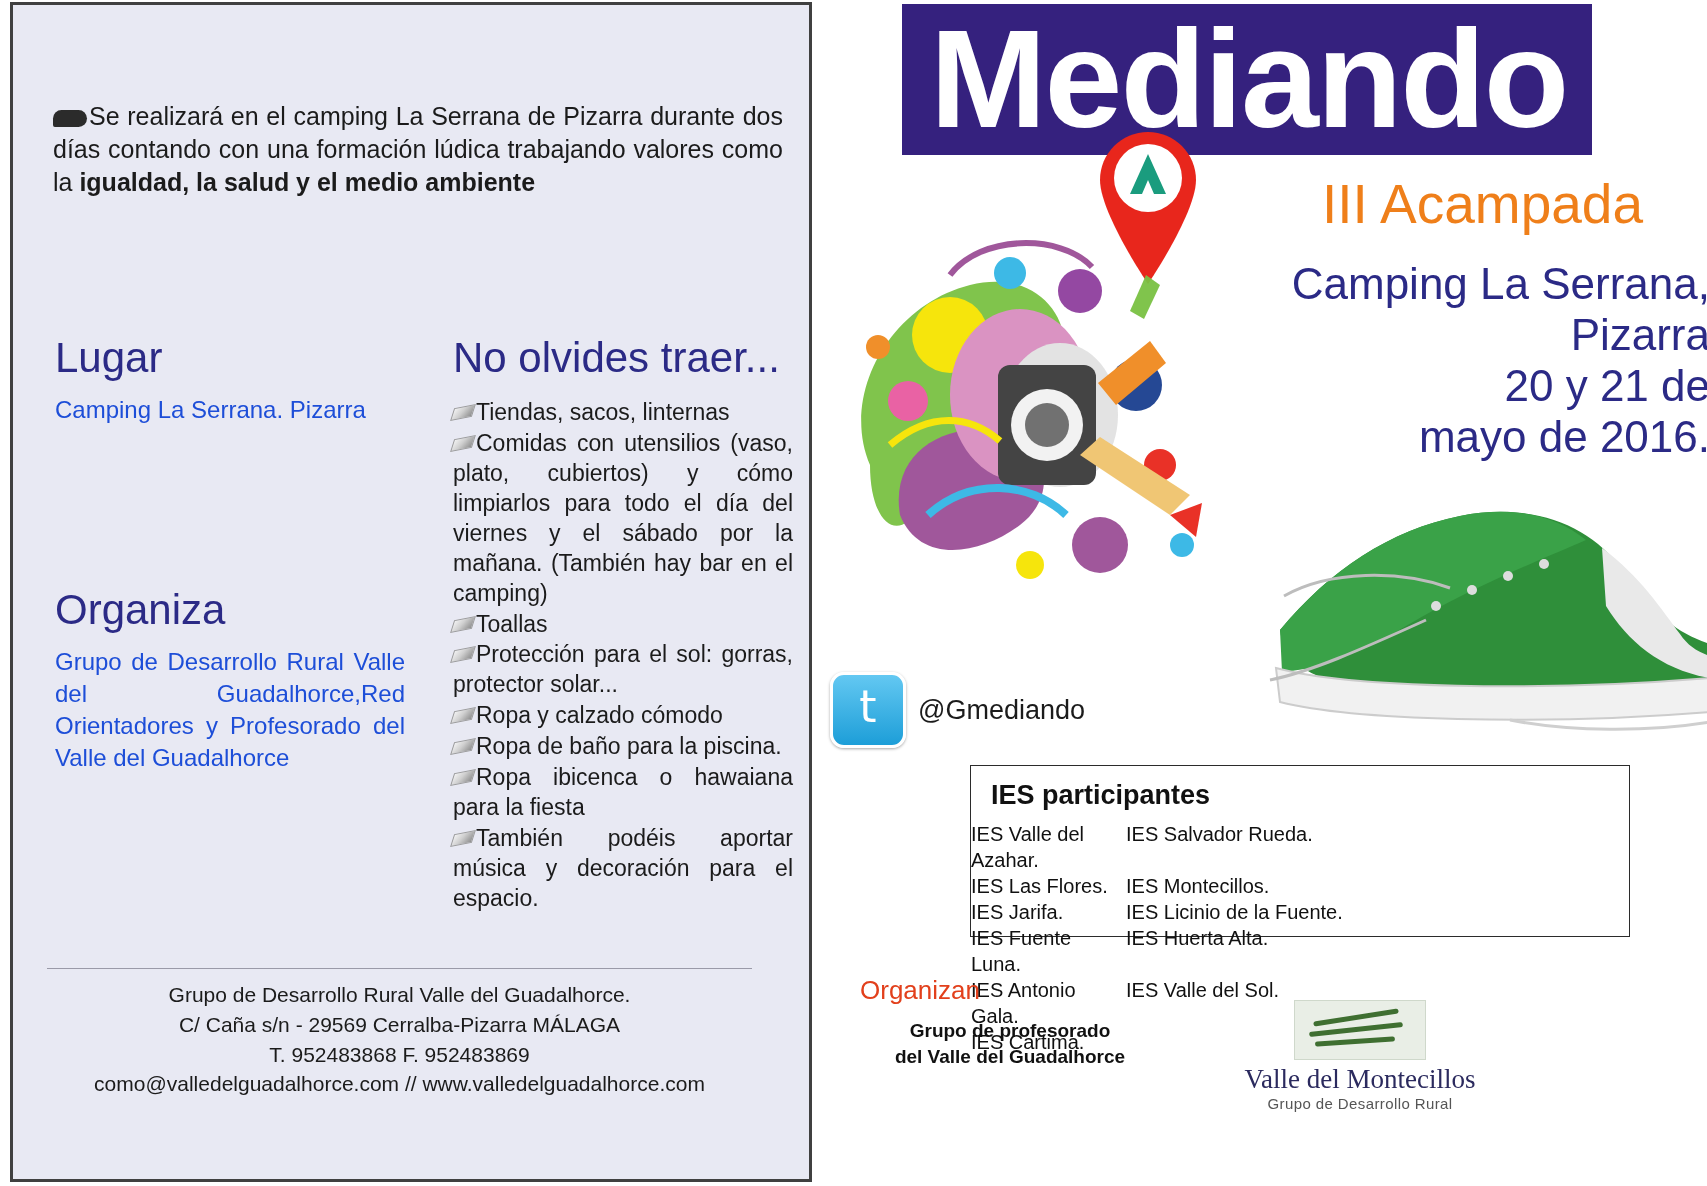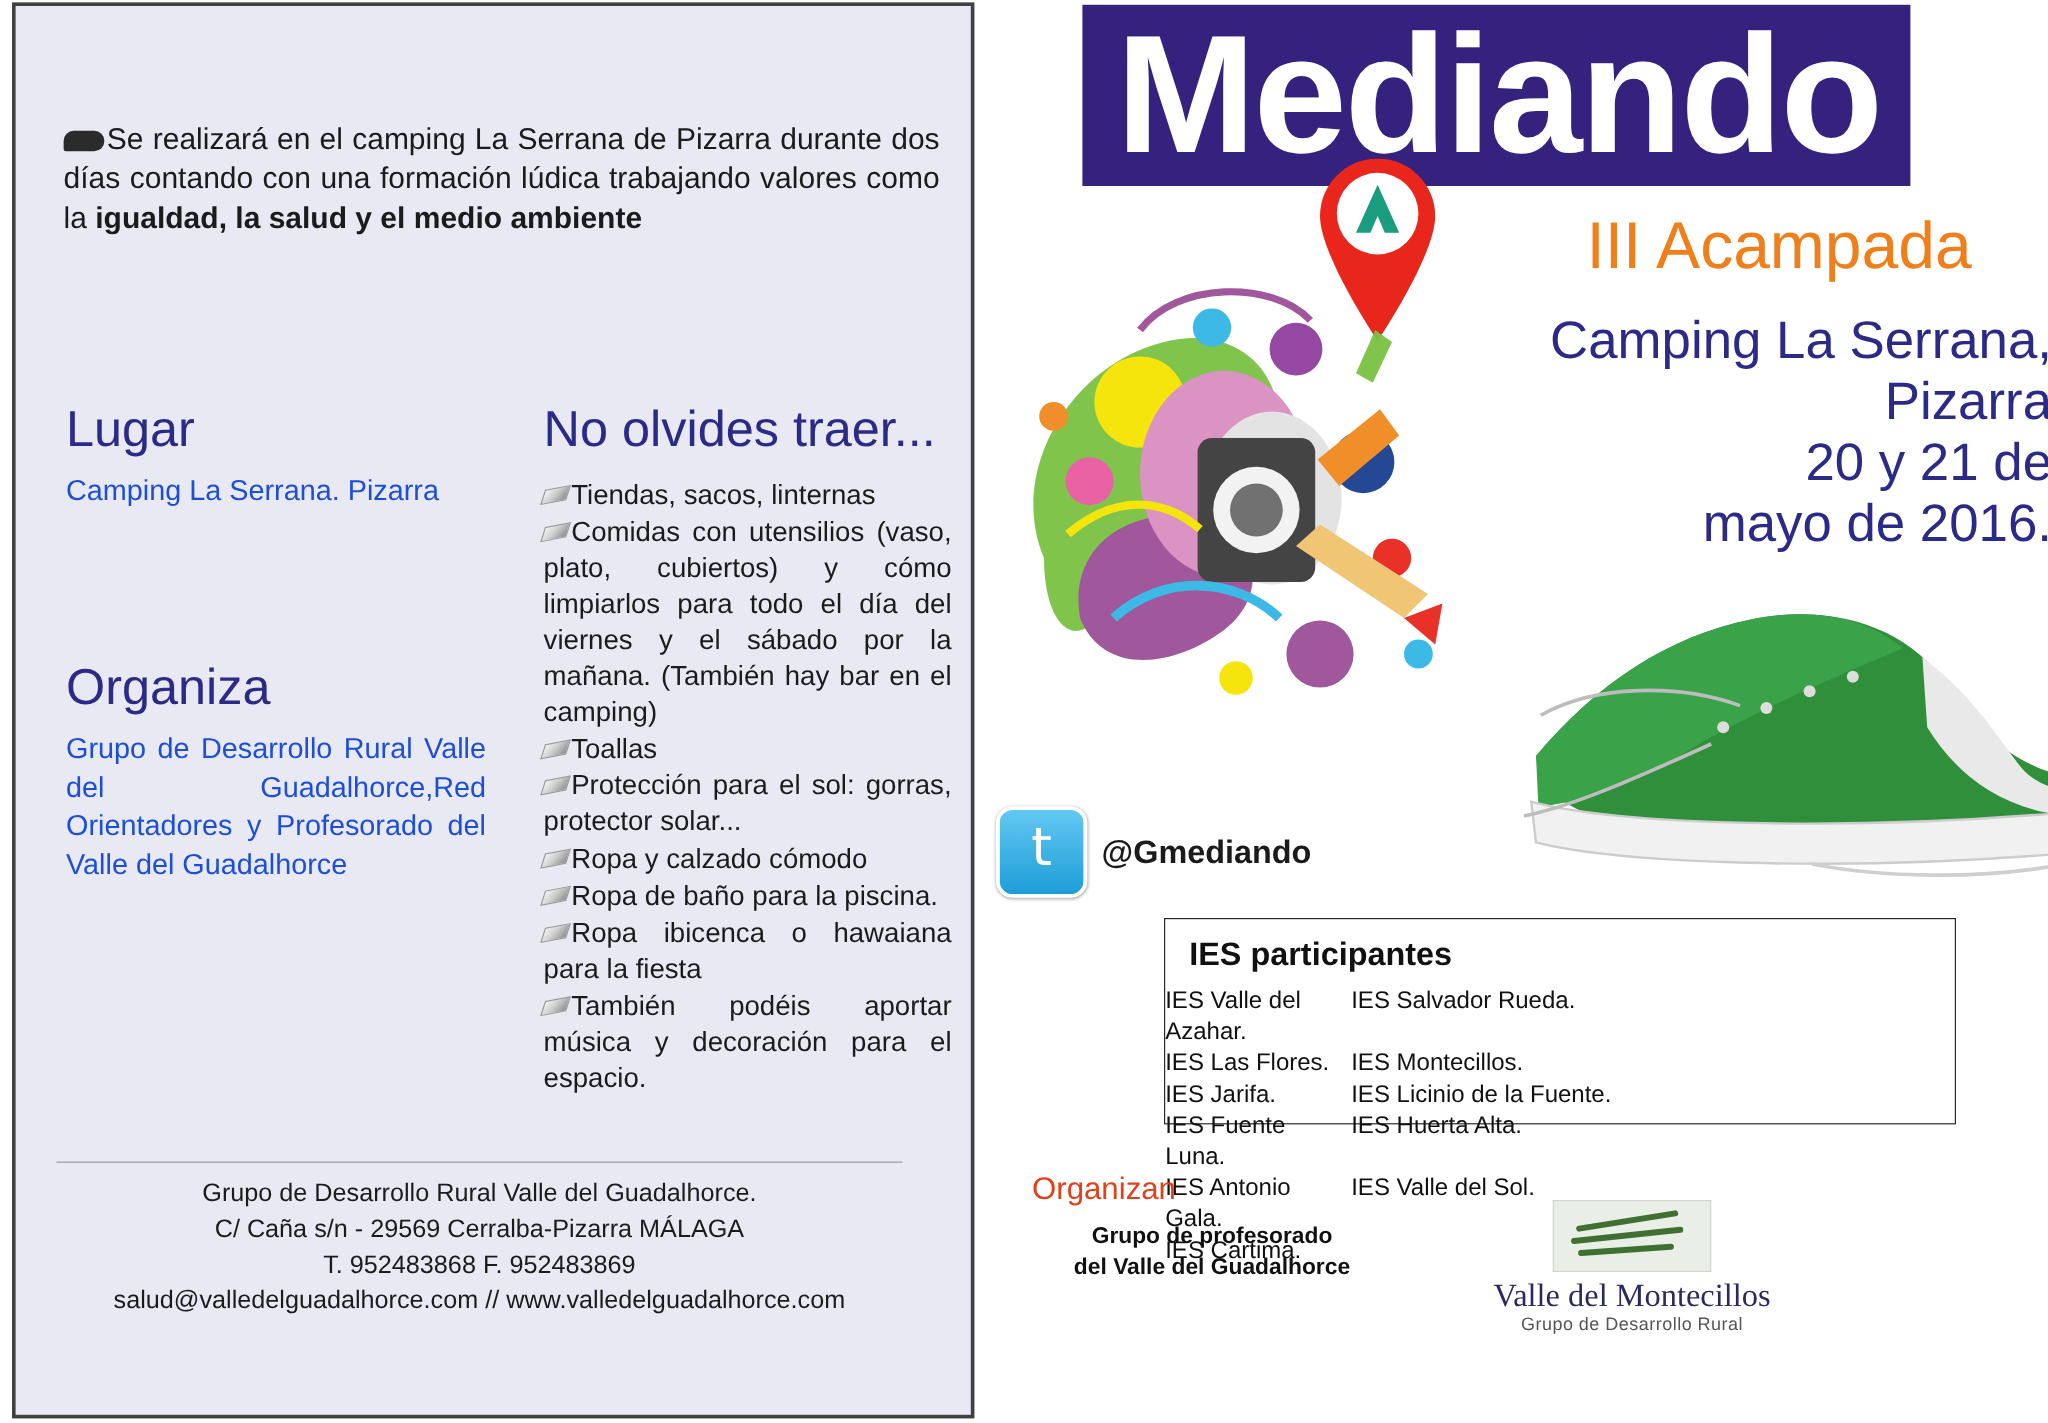--- a/index.html
+++ b/index.html
@@ -35,21 +35,21 @@
   .h2{
     font-size:42px;color:#2b2a86;font-weight:normal;line-height:1.08;
   }
   .col-left{position:absolute;left:42px;top:330px;width:330px;}
   .col-right{position:absolute;left:440px;top:330px;width:340px;}
 
   .body-txt{
     font-size:24px;color:#1d4ed8;line-height:1.33;margin-top:14px;
     text-align:justify;
   }
-  .organiza-wrap{position:absolute;left:42px;top:545px;width:350px;}
+  .organiza-wrap{position:absolute;left:42px;top:582px;width:350px;}
   .organiza-wrap .h2{margin-bottom:2px;}
 
   .list{
     margin-top:18px;font-size:23px;color:#1b1b1b;line-height:1.30;
     text-align:justify;
   }
   .list .li{margin:0 0 1px 0;}
   .pen{
     display:inline-block;width:18px;height:11px;margin-right:3px;
     background:linear-gradient(120deg,#f2f2f2 0%,#cfcfcf 45%,#8e8e8e 100%);
@@ -103,21 +103,21 @@
     position:absolute;left:0px;top:672px;width:70px;height:70px;
     background:linear-gradient(#63c8f2,#1d9ed8);
     border:3px solid #ffffff;border-radius:14px;
     box-shadow:0 1px 3px rgba(0,0,0,.35);
   }
   .tw span{
     display:block;text-align:center;color:#fff;font-size:44px;line-height:64px;
     font-family:"DejaVu Sans", sans-serif;
   }
   .tw-handle{
-    position:absolute;left:88px;top:695px;font-size:27px;color:#1b1b1b;font-weight:bold;
+    position:absolute;left:88px;top:695px;font-size:27px;color:#1b1b1b;
   }
 
   
   .iesbox{
     position:absolute;left:140px;top:765px;width:660px;height:172px;
     border:1px solid #2b2b2b;background:#fff;box-sizing:border-box;
   }
   .iesbox h3{
     margin:14px 0 10px 20px;font-size:27px;color:#111;font-weight:bold;
   }
@@ -189,21 +189,21 @@
         <div class="li"><span class="pen"></span><span>Ropa ibicenca o hawaiana para la fiesta</span></div>
         <div class="li"><span class="pen"></span><span>También podéis aportar música y decoración para el espacio.</span></div>
       </div>
     </div>
 
     <div class="rule"></div>
     <div class="footer">
       <div>Grupo de Desarrollo Rural  Valle del Guadalhorce.</div>
       <div>C/ Caña s/n - 29569 Cerralba-Pizarra MÁLAGA</div>
       <div>T. 952483868 F. 952483869</div>
-      <div>salud@valledelguadalhorce.com // www.valledelguadalhorce.com</div>
+      <div>como@valledelguadalhorce.com // www.valledelguadalhorce.com</div>
     </div>
   </div>
 
   <div class="right">
 
     <div class="title-band">
       <div class="title">Mediando</div>
     </div>
 
     <div class="pin" style="left:270px;top:132px;">

